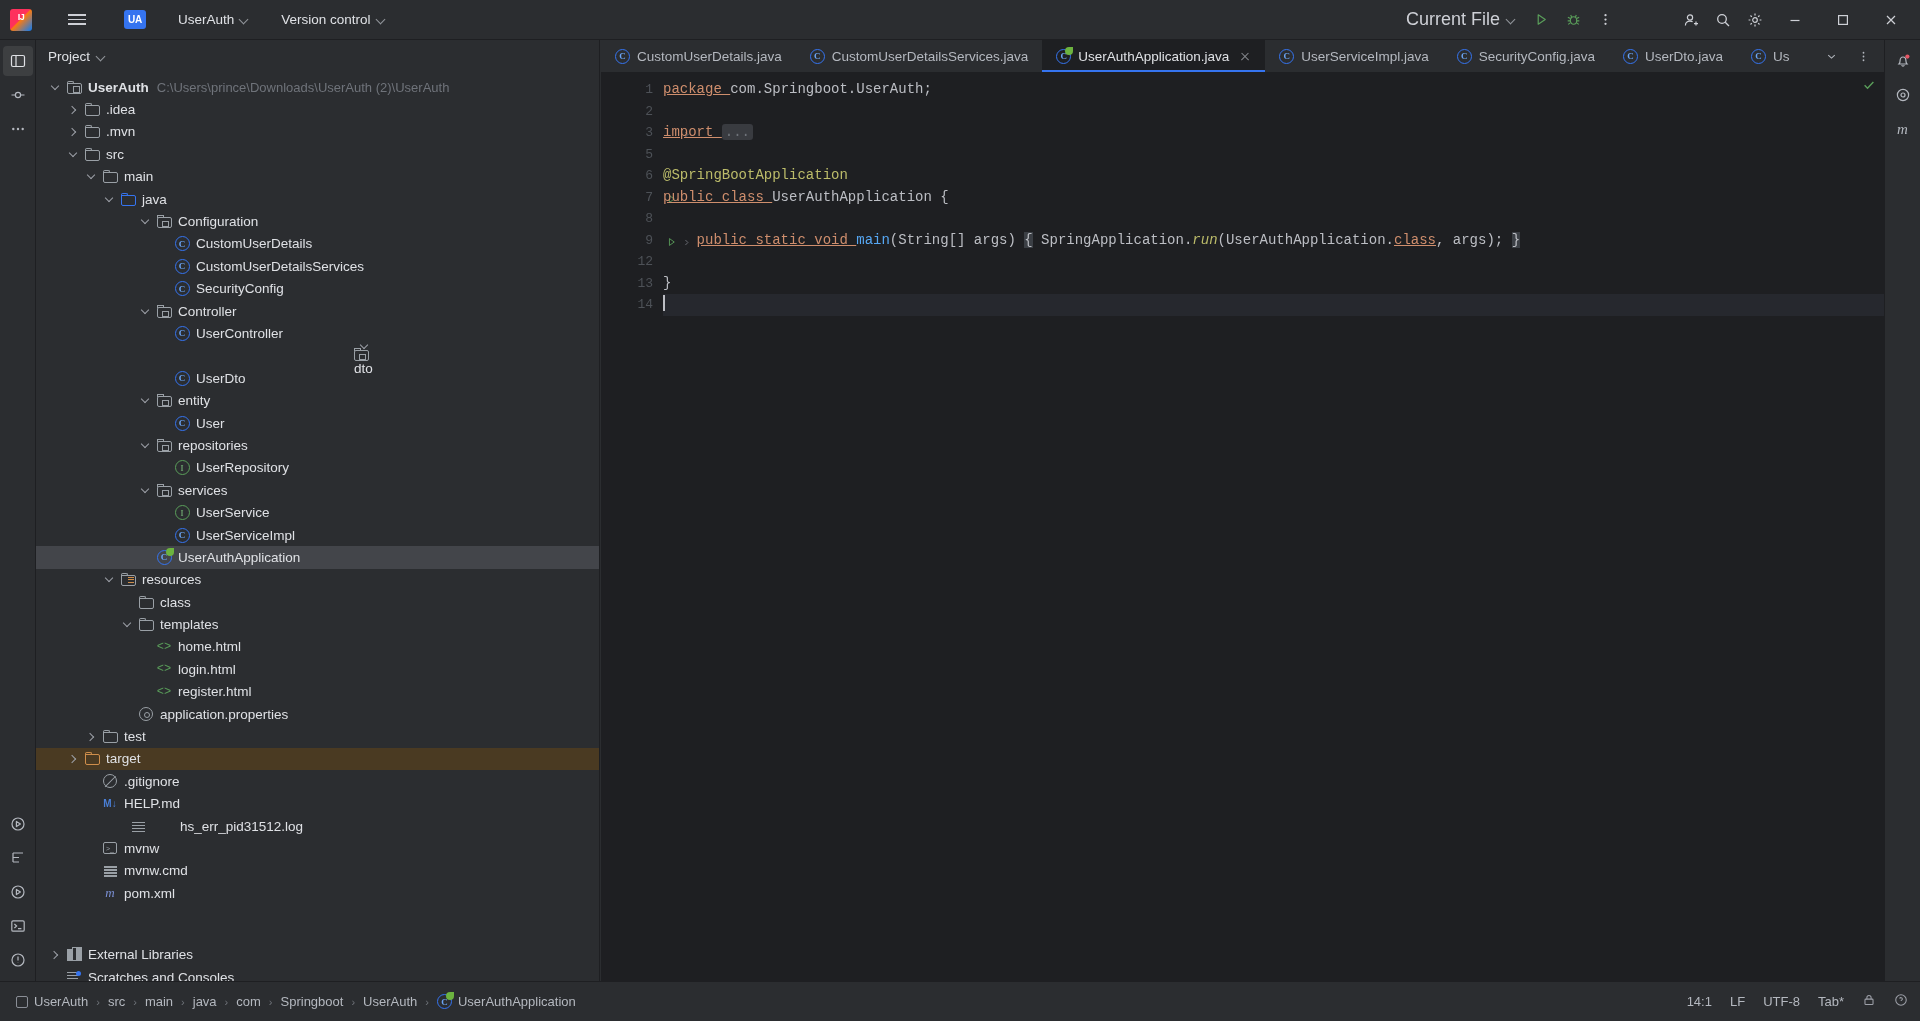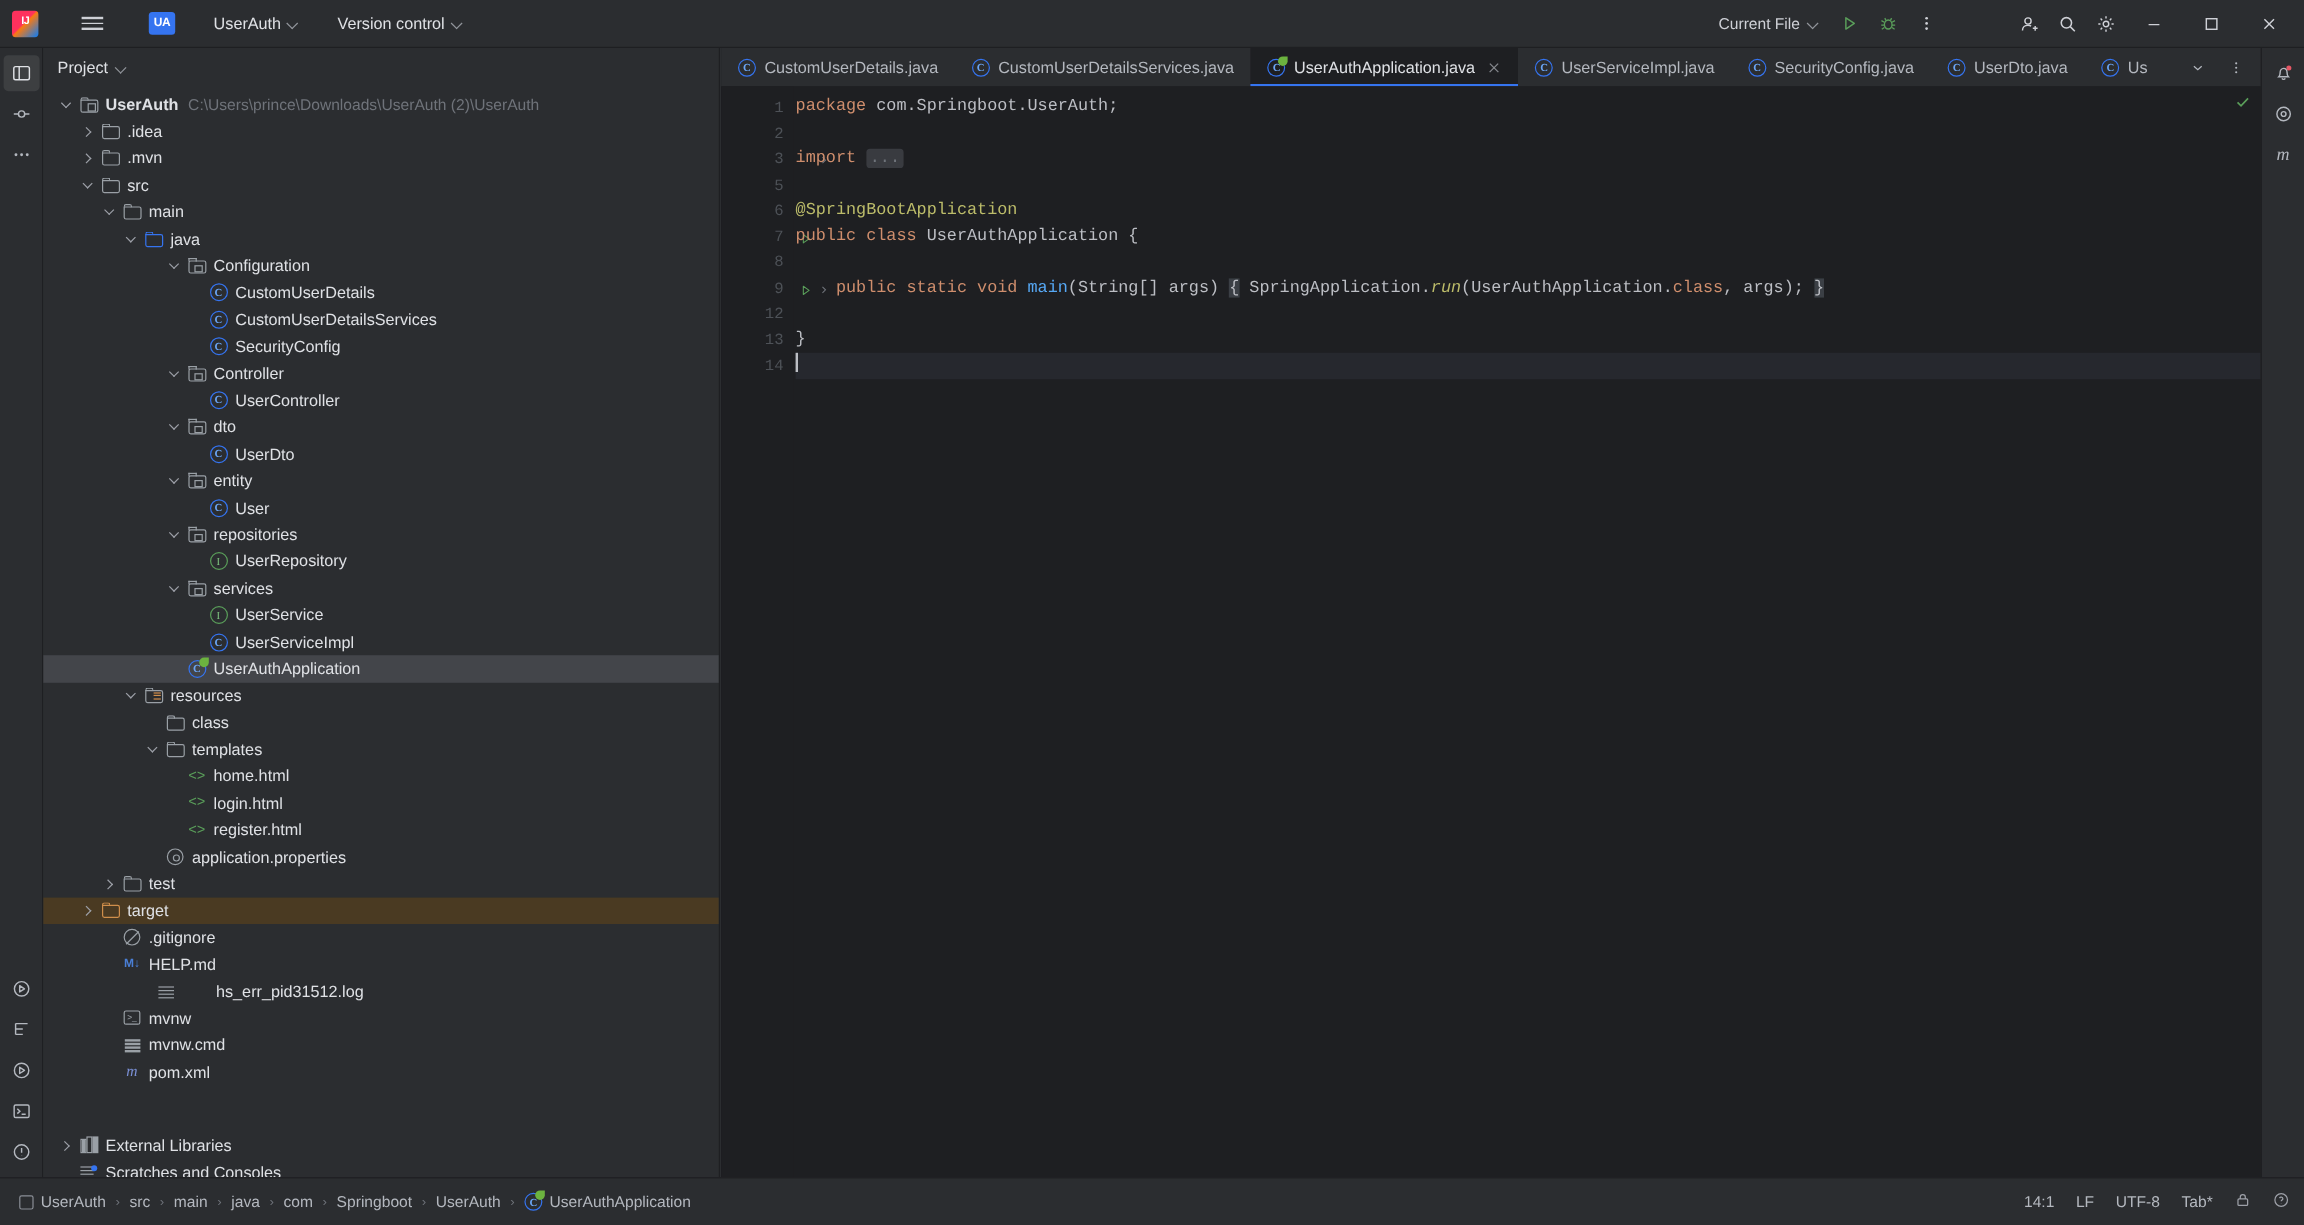--- a/index.html
+++ b/index.html
@@ -53,21 +53,21 @@
     width:6px; height:6px; border-right:1.4px solid #b4b8bf; border-bottom:1.4px solid #b4b8bf;
     transform: rotate(45deg);
   }
   .tb-spacer { flex: 1; }
   .tb-right { display: flex; align-items: center; gap: 2px; padding-right: 6px; }
   .ticon {
     width: 30px; height: 30px; display:flex; align-items:center; justify-content:center;
     cursor:pointer; border-radius:4px; color:#ced0d6;
   }
   .ticon svg { display:block; }
-  .curfile { font-size:13px; color:#ced0d6; display:flex; align-items:center; gap:7px; padding:4px 8px; cursor:pointer;margin-left:32px;}
+  .curfile { font-size:18px; color:#ced0d6; display:flex; align-items:center; gap:7px; padding:4px 8px; cursor:pointer;margin-left:32px;}
   .winbtn {
     width: 46px; height: 40px; display:flex; align-items:center; justify-content:center;
     cursor: pointer; color:#ced0d6;
   }
 
   
   .activitybar {
     position: absolute; top: 40px; left: 0; width: 36px; height: 981px;
     background: #2b2d30; border-right: 1px solid #1e1f22;
     display:flex; flex-direction: column; align-items:center; padding-top: 6px;
@@ -214,21 +214,21 @@
     color:#5a9e5a;
   }
   .foldmark { position:absolute; right:-30px; top:4px; width:10px; color:#6f737a; font-size:11px;}
   .code {
     flex:1; padding-top: 7px; font-family:"Liberation Mono", monospace;
     font-size:14px; line-height:21.5px; white-space:pre; position:relative;
     padding-left: 2px;
   }
   .cl { height:21.5px; }
   .cl.caretline { background:#26282e; }
-  .tok-kw { color:#cf8e6d; }
+  .tok-kw { color:#cf8e6d;text-decoration:underline; }
   .tok-ann { color:#bcbc6a; }
   .tok-meth { color:#56a8f5; }
   .tok-static { color:#bcbc6a; font-style:italic; }
   .tok-plain { color:#bcbec4; }
   .fold { background:#393b40; border-radius:3px; padding:0 3px; color:#6f737a;}
   .brace-hl { background:#3b3f45; }
   .caret { display:inline-block; width:1.5px; height:16px; background:#bcbec4; vertical-align:-3px;}
   .checkmark { position:absolute; right:8px; top:6px; color:#5a9e5a; font-size:14px;}
 
   
@@ -516,21 +516,21 @@
         </span>
         <span class="tlabel">Controller</span>
       </div>
       <div class="trow" style="padding-left: 118px;">
         <span class="twist "></span>
         <span class="ticon-wrap">
           <span class="ico-class">C</span>
         </span>
         <span class="tlabel">UserController</span>
       </div>
-      <div class="trow" style="padding-left: 100px;">
+      <div class="trow" style="padding-left: 100px; flex-direction: column;">
         <span class="twist open">
           <i></i>
         </span>
         <span class="ticon-wrap">
           <span class="ico-pkg">
             <span class="t"></span>
             <span class="b"></span>
           </span>
         </span>
         <span class="tlabel">dto</span>

